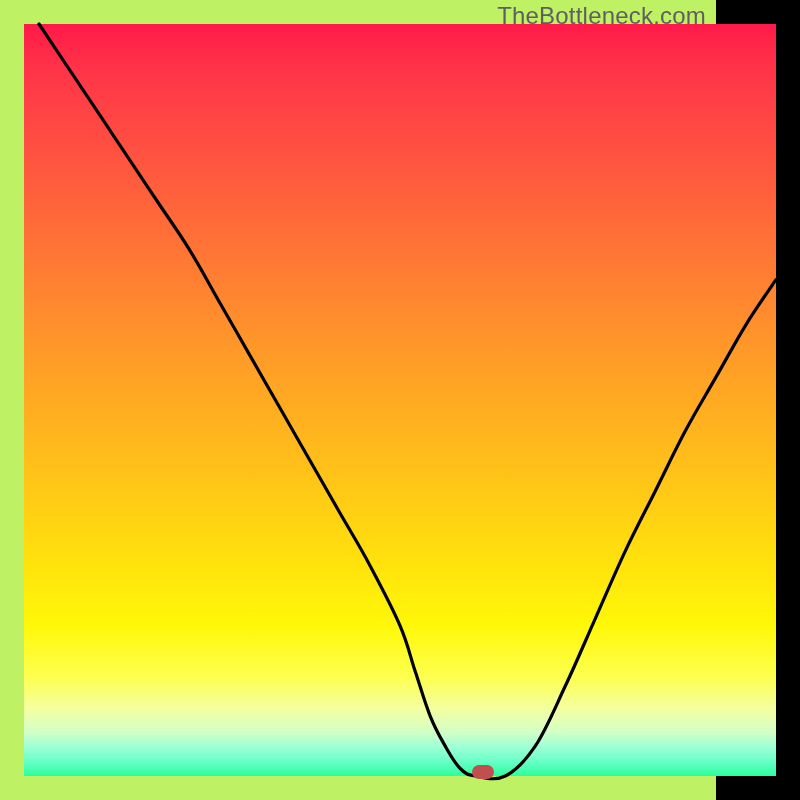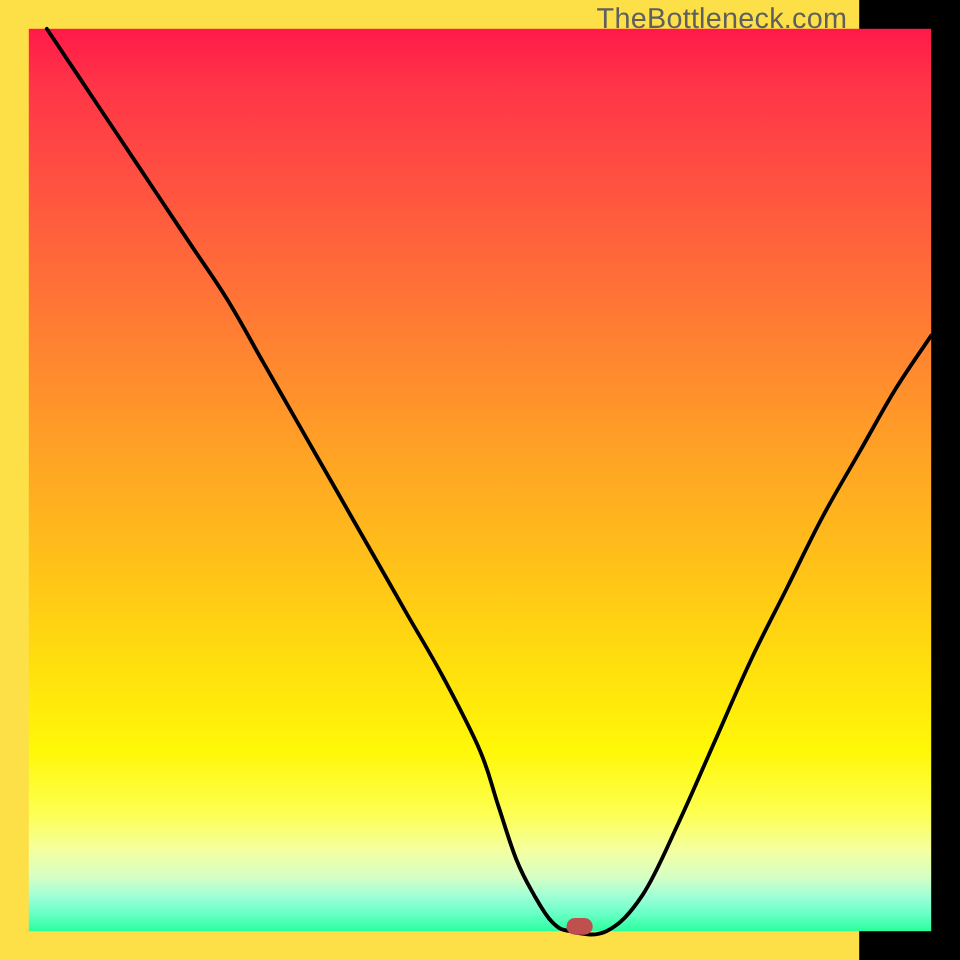--- a/index.html
+++ b/index.html
@@ -8,21 +8,21 @@
     width: 800px;
     height: 800px;
     background: #000;
     overflow: hidden;
     font-family: Arial, Helvetica, sans-serif;
   }
   .frame {
     position: relative;
     width: 716px;
     height: 800px;
-    background: #fde047;
+    background: #bef264;
   }
   .watermark {
     position: absolute;
     top: 2px;
     right: 10px;
     color: #5f5f5f;
     font-size: 24px;
     font-weight: 500;
     letter-spacing: 0.2px;
     z-index: 5;

